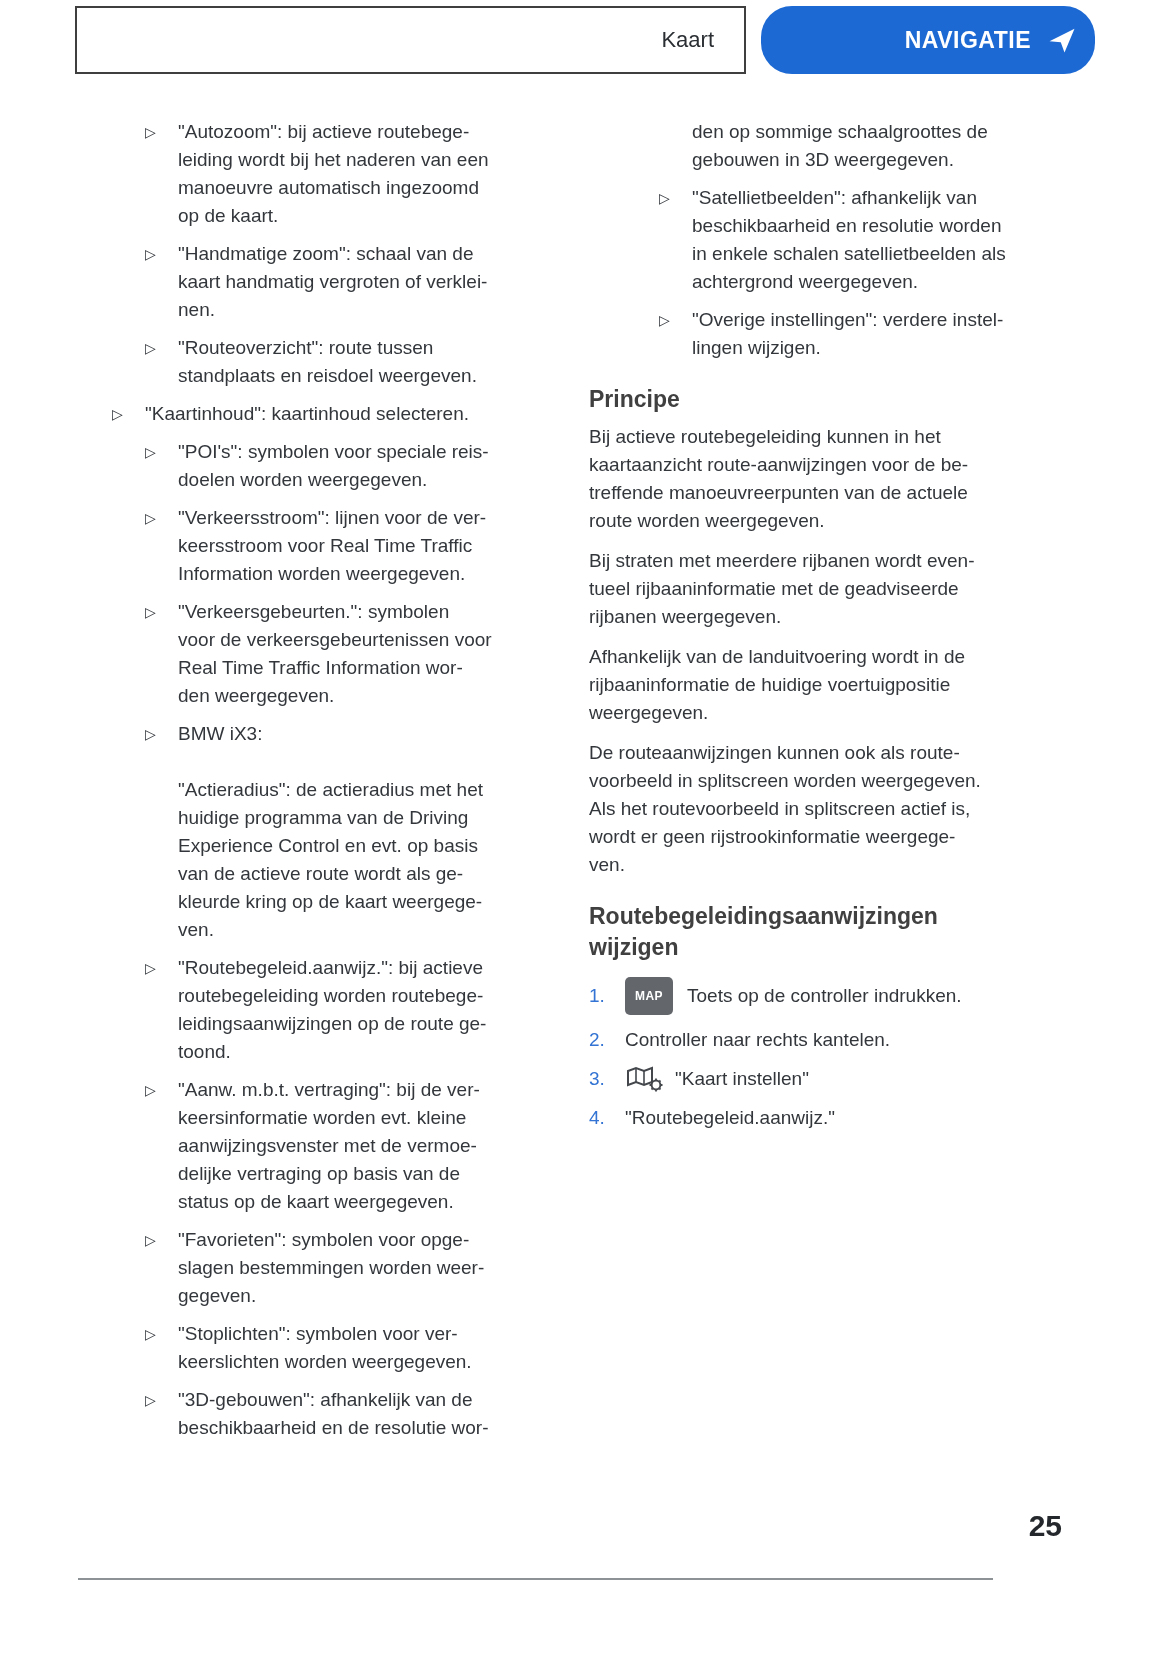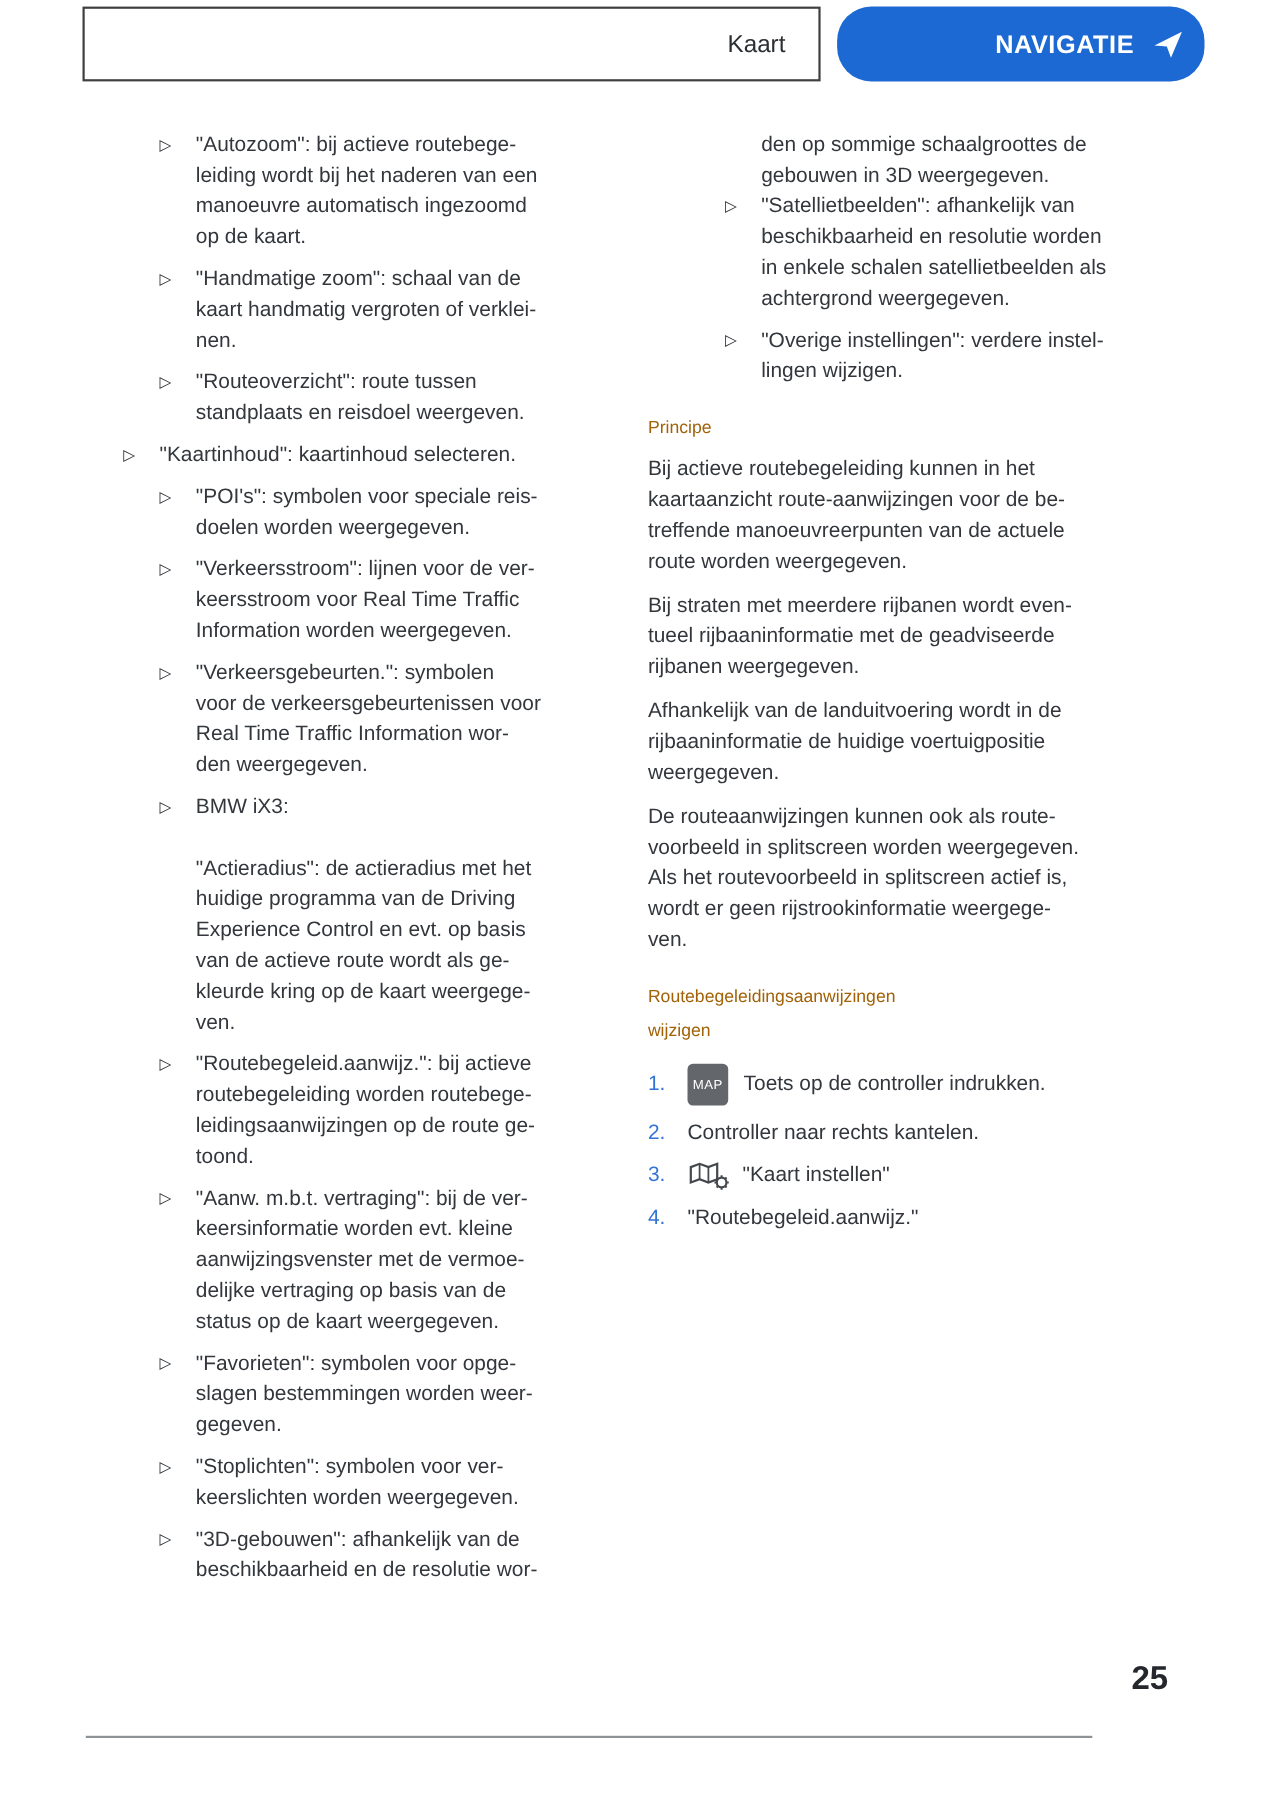--- a/index.html
+++ b/index.html
@@ -25,31 +25,31 @@
   .col-left  { position:absolute; left:75px;  top:118px; width:492px; }
   .col-right { position:absolute; left:589px; top:118px; width:506px; }
   .li { display:flex; margin-bottom:10px; }
   .li.lvl1 { padding-left:37px; }
   .li.lvl2 { padding-left:70px; }
   .bullet {
     flex:none; width:33px; font-size:14px; line-height:28px;
     font-family:"DejaVu Sans",sans-serif; color:#33373c;
   }
   .li-text { flex:1; white-space:pre-line; }
-  .cont { padding-left:103px; white-space:pre-line; margin-bottom:0; }
+  .cont { padding-left:103px; white-space:pre-line; margin-bottom:10px; }
   .h1 { color:#3273d3; font-size:30px; line-height:36px; font-weight:normal; margin:26px 0 8px 0; }
-  .h2 { color:#a16207; font-size:16px; line-height:31px; font-weight:normal; margin:22px 0 8px 0; white-space:pre-line; }
+  .h2 { color:#404040; font-size:23px; line-height:31px; font-weight:bold; margin:22px 0 8px 0; white-space:pre-line; }
   .para { white-space:pre-line; margin-bottom:12px; }
   .steps { margin-top:14px; }
   .step { display:flex; align-items:center; margin-bottom:11px; }
   .step-num { color:#3273d3; width:36px; flex:none; }
   .step-text { white-space:pre-line; }
   .map-key {
-    background:#63676c; color:#fff; font-size:12px; font-weight:normal;
-    border-radius:5px; width:37px; height:38px; flex:none;
+    background:#63676c; color:#fff; font-size:12px; font-weight:bold;
+    border-radius:5px; width:48px; height:38px; flex:none;
     display:flex; align-items:center; justify-content:center;
     margin-right:14px; letter-spacing:.5px;
   }
   .map-gear-icon { margin-right:10px; flex:none; display:flex; }
   .page-num {
     position:absolute; right:103px; top:1512px;
     font-size:30px; font-weight:bold; color:#24282c;
   }
   .rule { position:absolute; left:78px; top:1578px; width:915px; height:2px; background:#8d9297; }
 </style>

